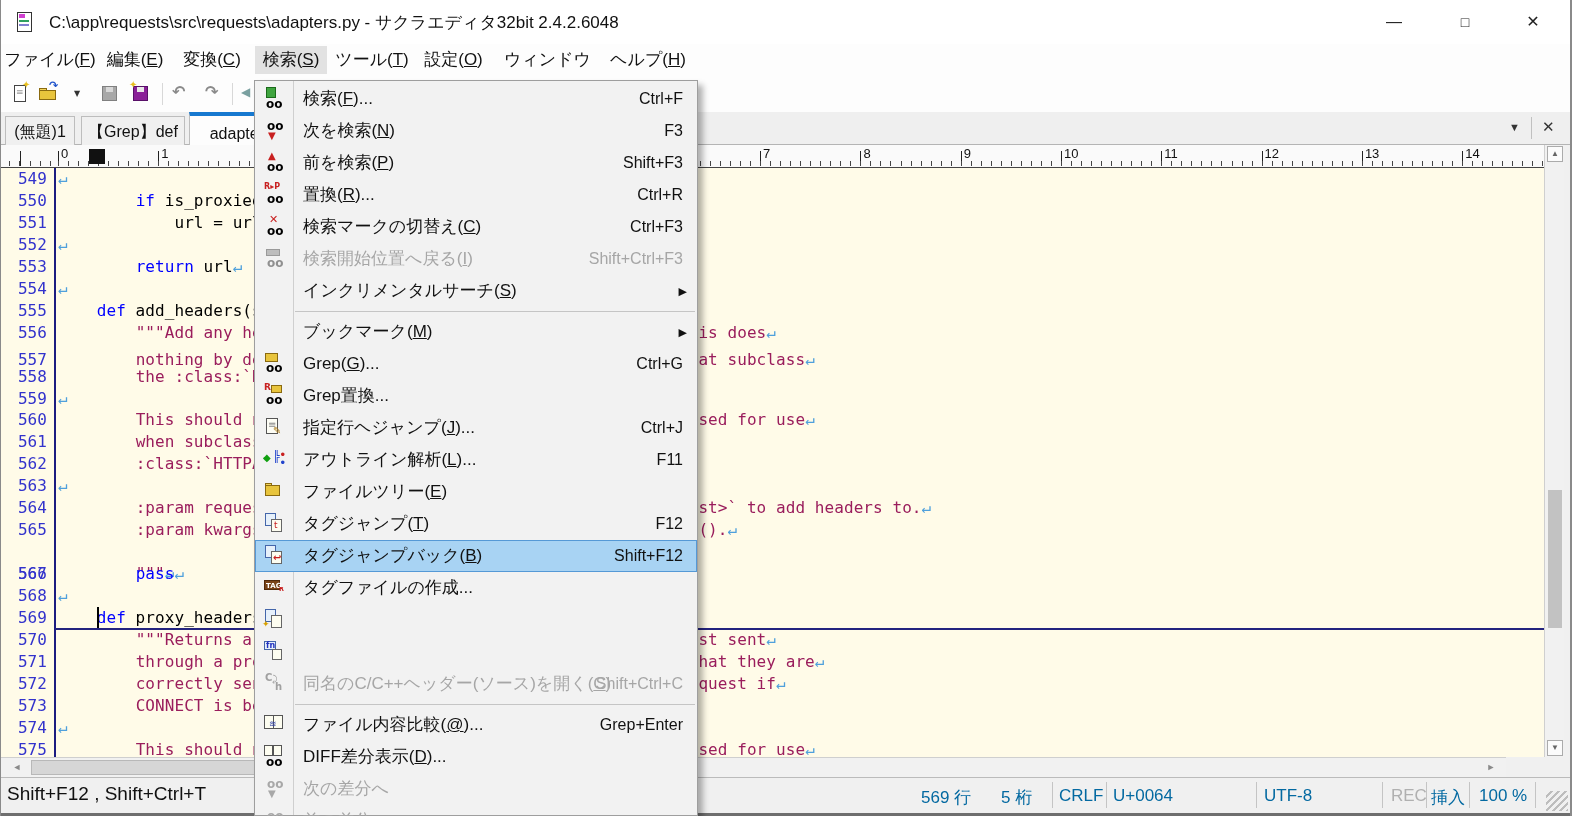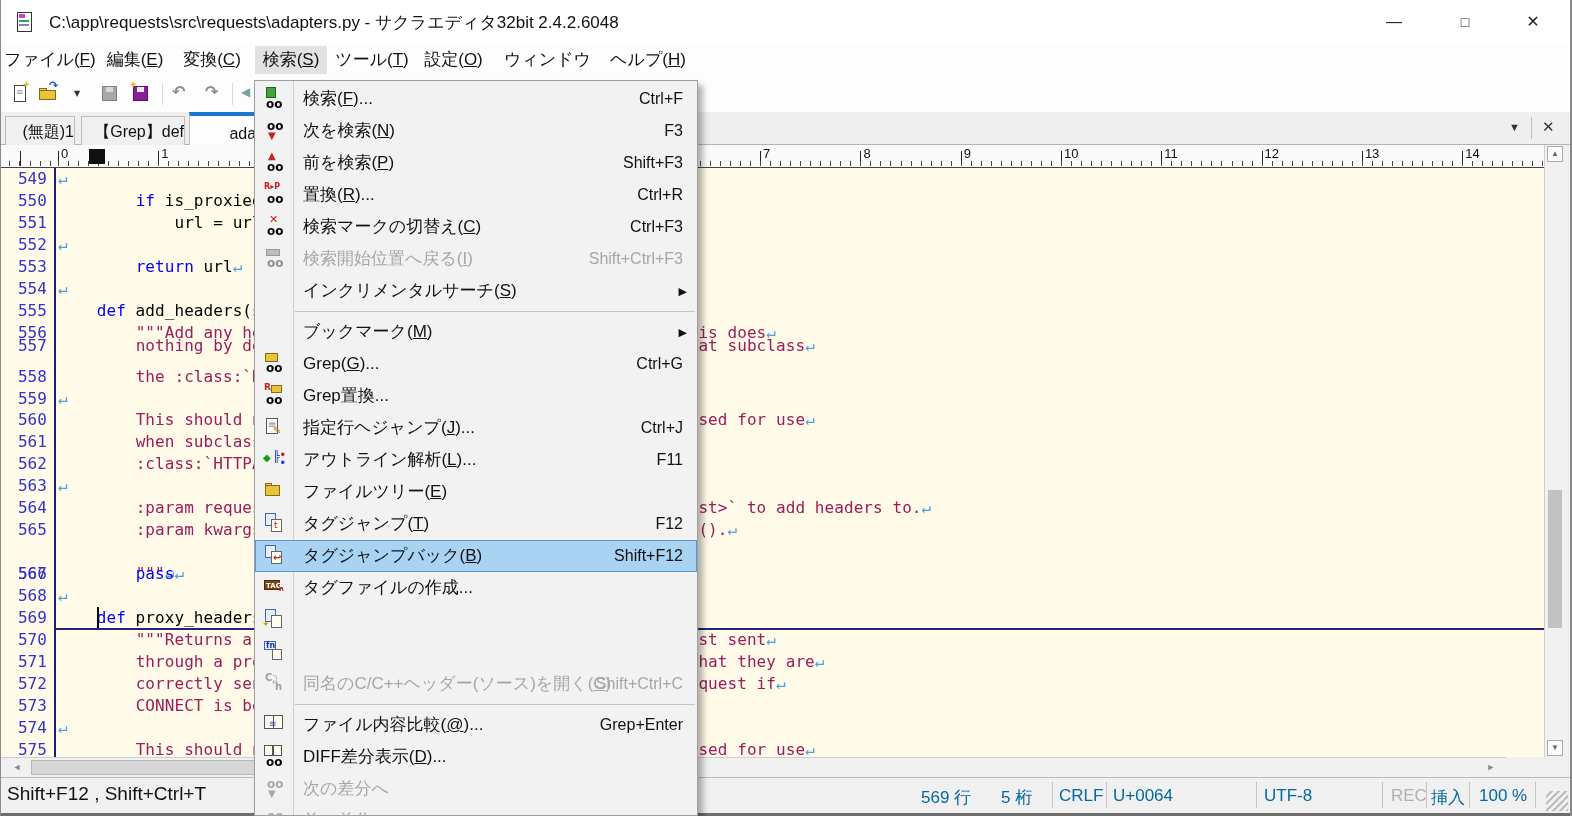--- a/index.html
+++ b/index.html
@@ -13,21 +13,21 @@
   
   .menubar{position:absolute;left:0;top:44px;width:100%;height:32px;background:#fdfdfd;}
   .mb-item{position:absolute;top:2px;height:28px;line-height:28px;text-align:center;font-size:17px;color:#111;}
   .mb-item.active{background:#e2e2e2;}
   
   .toolbar{position:absolute;left:0;top:76px;width:100%;height:36px;background:#fdfdfd;}
   .tbtn{position:absolute;top:6px;width:24px;height:24px;}
   .tsep{position:absolute;top:7px;width:1px;height:22px;background:#d8d8d8;}
   
   .tabbar{position:absolute;left:0;top:112px;width:100%;height:33px;background:#efefef;border-bottom:1px solid #b4b4b4;box-sizing:border-box;}
-  .tab{position:absolute;top:4px;height:29px;line-height:29px;text-align:right;font-size:16px;color:#111;
+  .tab{position:absolute;top:4px;height:29px;line-height:29px;text-align:center;font-size:16px;color:#111;
     background:#f0f0f0;border:1px solid #bdbdbd;border-bottom:none;box-sizing:border-box;white-space:nowrap;overflow:hidden;}
   .tab.active{top:0;height:33px;line-height:36px;background:#fdfdfd;border-top:4px solid #1779d0;}
   .tab-ctl{position:absolute;font-size:12px;color:#333;}
   
   .ruler{position:absolute;left:0;top:145px;width:1543px;height:23px;background:#fafafa;border-bottom:1px solid #444;box-sizing:border-box;}
   .ruler-minor{position:absolute;left:0;bottom:1px;width:100%;height:5px;
     background:repeating-linear-gradient(90deg,#444 0 1px,transparent 1px 10.03px);background-position-x:57px;}
   .ruler-major{position:absolute;left:0;bottom:1px;width:100%;height:15px;
     background:repeating-linear-gradient(90deg,#222 0 1px,transparent 1px 100.3px);background-position-x:57px;}
   .ruler-num{position:absolute;top:1px;font-size:13px;color:#111;}
@@ -175,21 +175,21 @@
   <div class="editor" id="editor">
     <div class="gutter-line"></div>
   <div class="codeline" style="top: 0px; padding-left: 32px;"><span class="lnum">549</span><span class="ltext"><span class="eol">↵</span></span></div>
       <div class="codeline" style="top: 21.95px;"><span class="lnum">550</span><span class="ltext"><span class="tk-p">        </span><span class="tk-k">if</span><span class="tk-p"> is_proxied_http_request </span><span class="tk-k">and</span><span class="tk-p"> </span><span class="tk-k">not</span><span class="tk-p"> using_socks_proxy:</span><span class="eol">↵</span></span></div>
       <div class="codeline" style="top: 43.9px;"><span class="lnum">551</span><span class="ltext"><span class="tk-p">            url = urldefragauth(request.url)</span><span class="eol">↵</span></span></div>
       <div class="codeline" style="top: 65.85px;"><span class="lnum">552</span><span class="ltext"><span class="eol">↵</span></span></div>
       <div class="codeline" style="top: 87.8px;"><span class="lnum">553</span><span class="ltext"><span class="tk-p">        </span><span class="tk-k">return</span><span class="tk-p"> url</span><span class="eol">↵</span></span></div>
       <div class="codeline" style="top: 109.75px;"><span class="lnum">554</span><span class="ltext"><span class="eol">↵</span></span></div>
       <div class="codeline" style="top: 131.7px;"><span class="lnum">555</span><span class="ltext"><span class="tk-p">    </span><span class="tk-k">def</span><span class="tk-p"> add_headers(self, request, **kwargs):</span><span class="eol">↵</span></span></div>
       <div class="codeline" style="top: 153.65px;"><span class="lnum">556</span><span class="ltext"><span class="tk-p">        </span><span class="tk-s">"""Add any headers needed by the connection. As of v2.0 this does</span><span class="eol">↵</span></span></div>
-      <div class="codeline" style="top: 167px;"><span class="lnum">557</span><span class="ltext"><span class="tk-p">        </span><span class="tk-s">nothing by default, but is left for overriding by users that subclass</span><span class="eol">↵</span></span></div>
+      <div class="codeline" style="top: 181px;"><span class="lnum">557</span><span class="ltext"><span class="tk-p">        </span><span class="tk-s">nothing by default, but is left for overriding by users that subclass</span><span class="eol">↵</span></span></div>
       <div class="codeline" style="top: 197.55px;"><span class="lnum">558</span><span class="ltext"><span class="tk-p">        </span><span class="tk-s">the :class:`HTTPAdapter &lt;requests.adapters.HTTPAdapter&gt;`.</span><span class="eol">↵</span></span></div>
       <div class="codeline" style="top: 219.5px;"><span class="lnum">559</span><span class="ltext"><span class="eol">↵</span></span></div>
       <div class="codeline" style="top: 241.45px;"><span class="lnum">560</span><span class="ltext"><span class="tk-p">        </span><span class="tk-s">This should not be called from user code, and is only exposed for use</span><span class="eol">↵</span></span></div>
       <div class="codeline" style="top: 263.4px;"><span class="lnum">561</span><span class="ltext"><span class="tk-p">        </span><span class="tk-s">when subclassing the</span><span class="eol">↵</span></span></div>
       <div class="codeline" style="top: 285.35px;"><span class="lnum">562</span><span class="ltext"><span class="tk-p">        </span><span class="tk-s">:class:`HTTPAdapter &lt;requests.adapters.HTTPAdapter&gt;`.</span><span class="eol">↵</span></span></div>
       <div class="codeline" style="top: 307.3px;"><span class="lnum">563</span><span class="ltext"><span class="eol">↵</span></span></div>
       <div class="codeline" style="top: 329.25px;"><span class="lnum">564</span><span class="ltext"><span class="tk-p">        </span><span class="tk-s">:param request: The :class:`PreparedRequest &lt;PreparedRequest&gt;` to add headers to.</span><span class="eol">↵</span></span></div>
       <div class="codeline" style="top: 351.2px;"><span class="lnum">565</span><span class="ltext"><span class="tk-p">        </span><span class="tk-s">:param kwargs: The keyword arguments from the call to send().</span><span class="eol">↵</span></span></div>
       <div class="codeline" style="top: 359px; margin-top: 36px;"><span class="lnum">566</span><span class="ltext"><span class="tk-p">        </span><span class="tk-s">"""</span><span class="eol">↵</span></span></div>
       <div class="codeline" style="top: 395.1px;"><span class="lnum">567</span><span class="ltext"><span class="tk-p">        </span><span class="tk-k">pass</span><span class="eol">↵</span></span></div>

